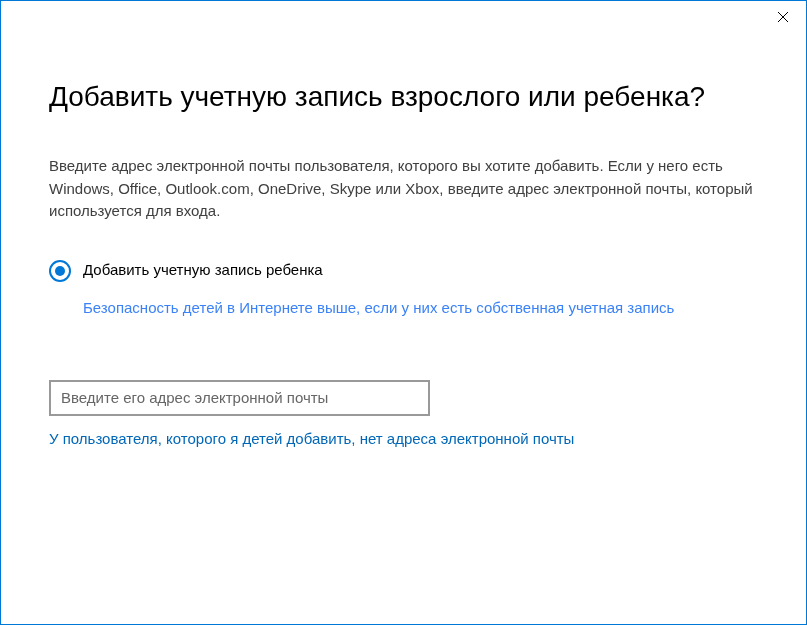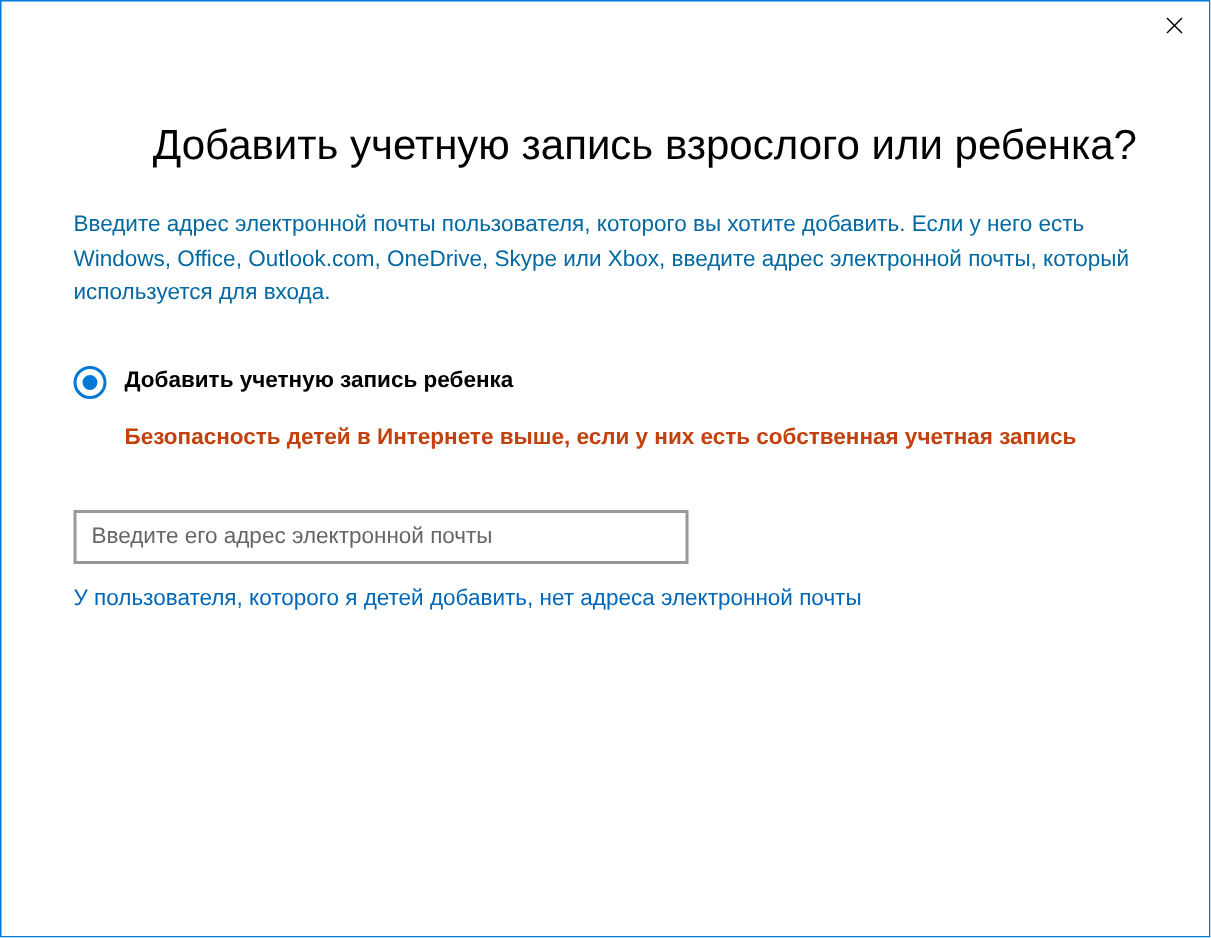--- a/index.html
+++ b/index.html
@@ -47,39 +47,37 @@
       height: 12px;
     }
     .content {
       padding: 40px 48px 0 48px;
       flex: 1;
     }
     .heading {
       font-size: 28px;
       font-weight: 400;
       color: #000;
-      margin-bottom: 24px;
+      margin-bottom: 40px;
       line-height: 1.3;
-      text-align: right;
     }
     .description {
       font-size: 15px;
-      color: #0369a1;
+      color: #404040;
       line-height: 1.5;
       margin-bottom: 36px;
     }
     .radio-group {
       margin-bottom: 24px;
     }
     .radio-option {
       display: flex;
       align-items: flex-start;
       margin-bottom: 18px;
       cursor: pointer;
-      font-weight: bold;
     }
     .radio-circle {
       width: 22px;
       height: 22px;
       border: 2px solid #333;
       border-radius: 50%;
       margin-right: 12px;
       flex-shrink: 0;
       display: flex;
       align-items: center;
@@ -102,27 +100,27 @@
     .radio-text {
       flex: 1;
     }
     .radio-label {
       font-size: 15px;
       color: #000;
       line-height: 1.5;
     }
     .radio-sublabel {
       font-size: 15px;
-      color: #c2410c;
+      color: #3b82f6;
       line-height: 1.5;
       margin-top: 16px;
-      margin-bottom: 0;
+      margin-bottom: 24px;
     }
     .email-input {
-      width: 410px;
+      width: 381px;
       height: 36px;
       border: 2px solid #999;
       padding: 0 10px;
       font-size: 15px;
       font-family: inherit;
       color: #333;
       margin-bottom: 14px;
       margin-top: 12px;
       outline: none;
     }

